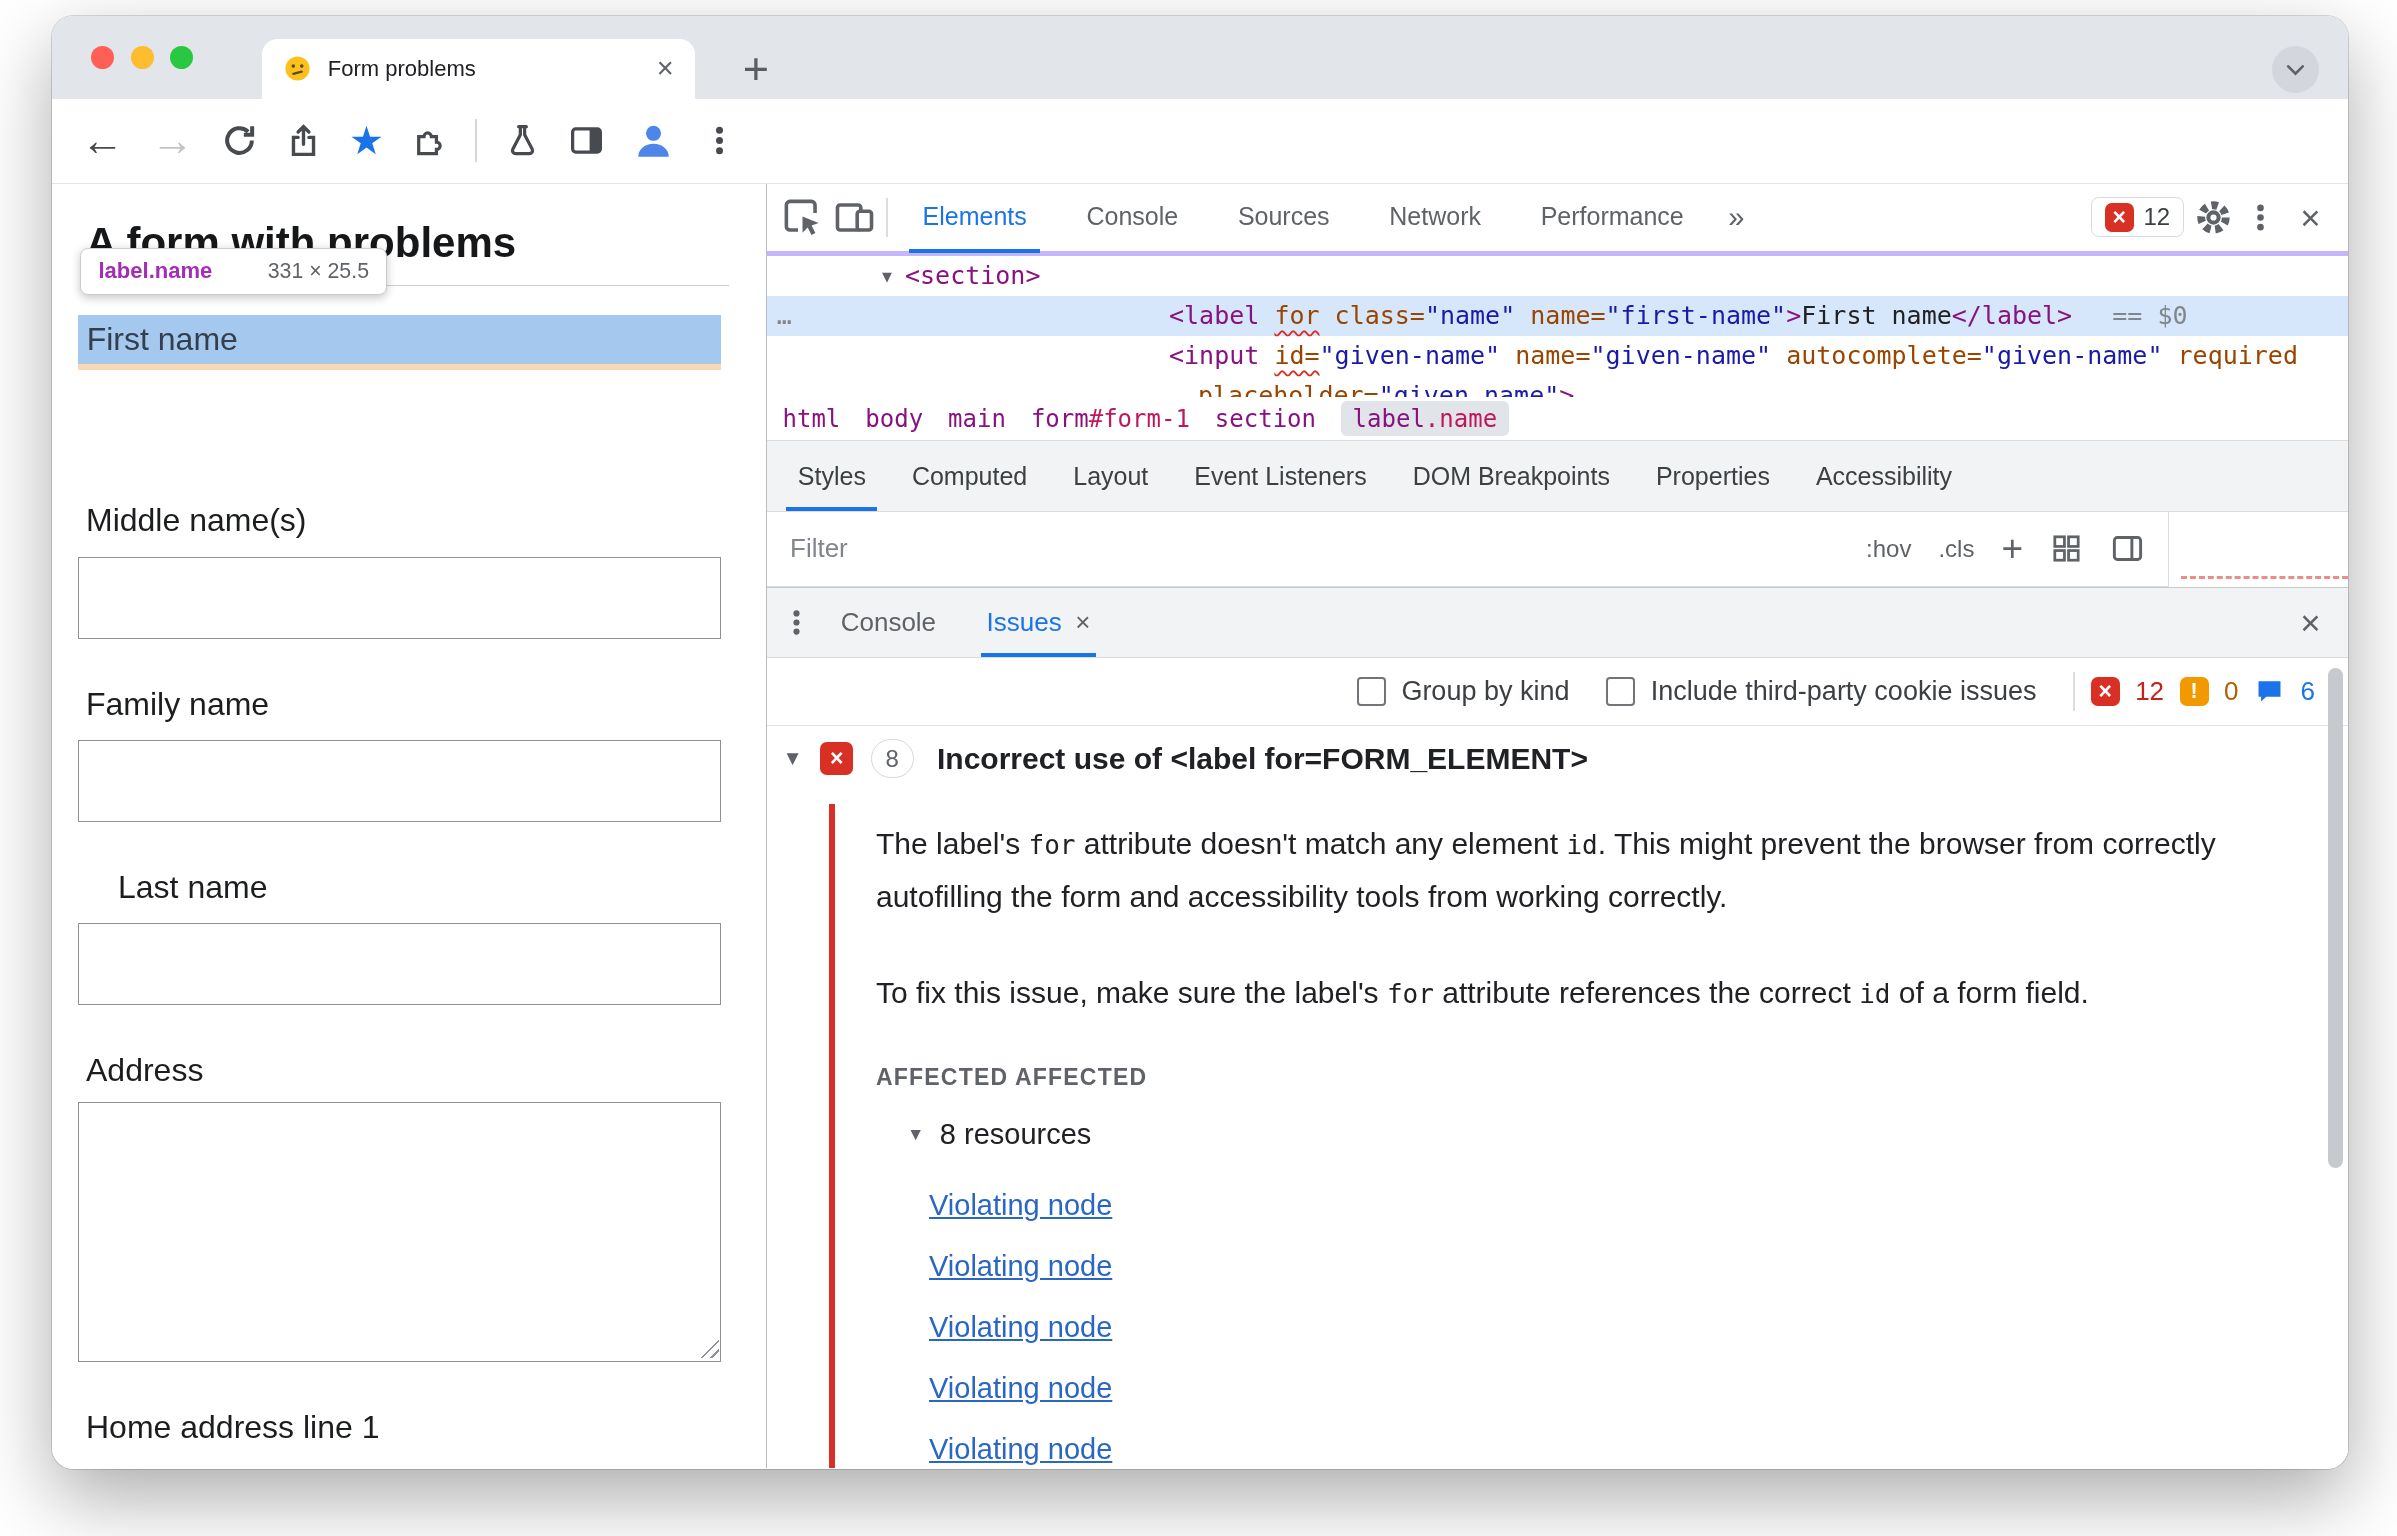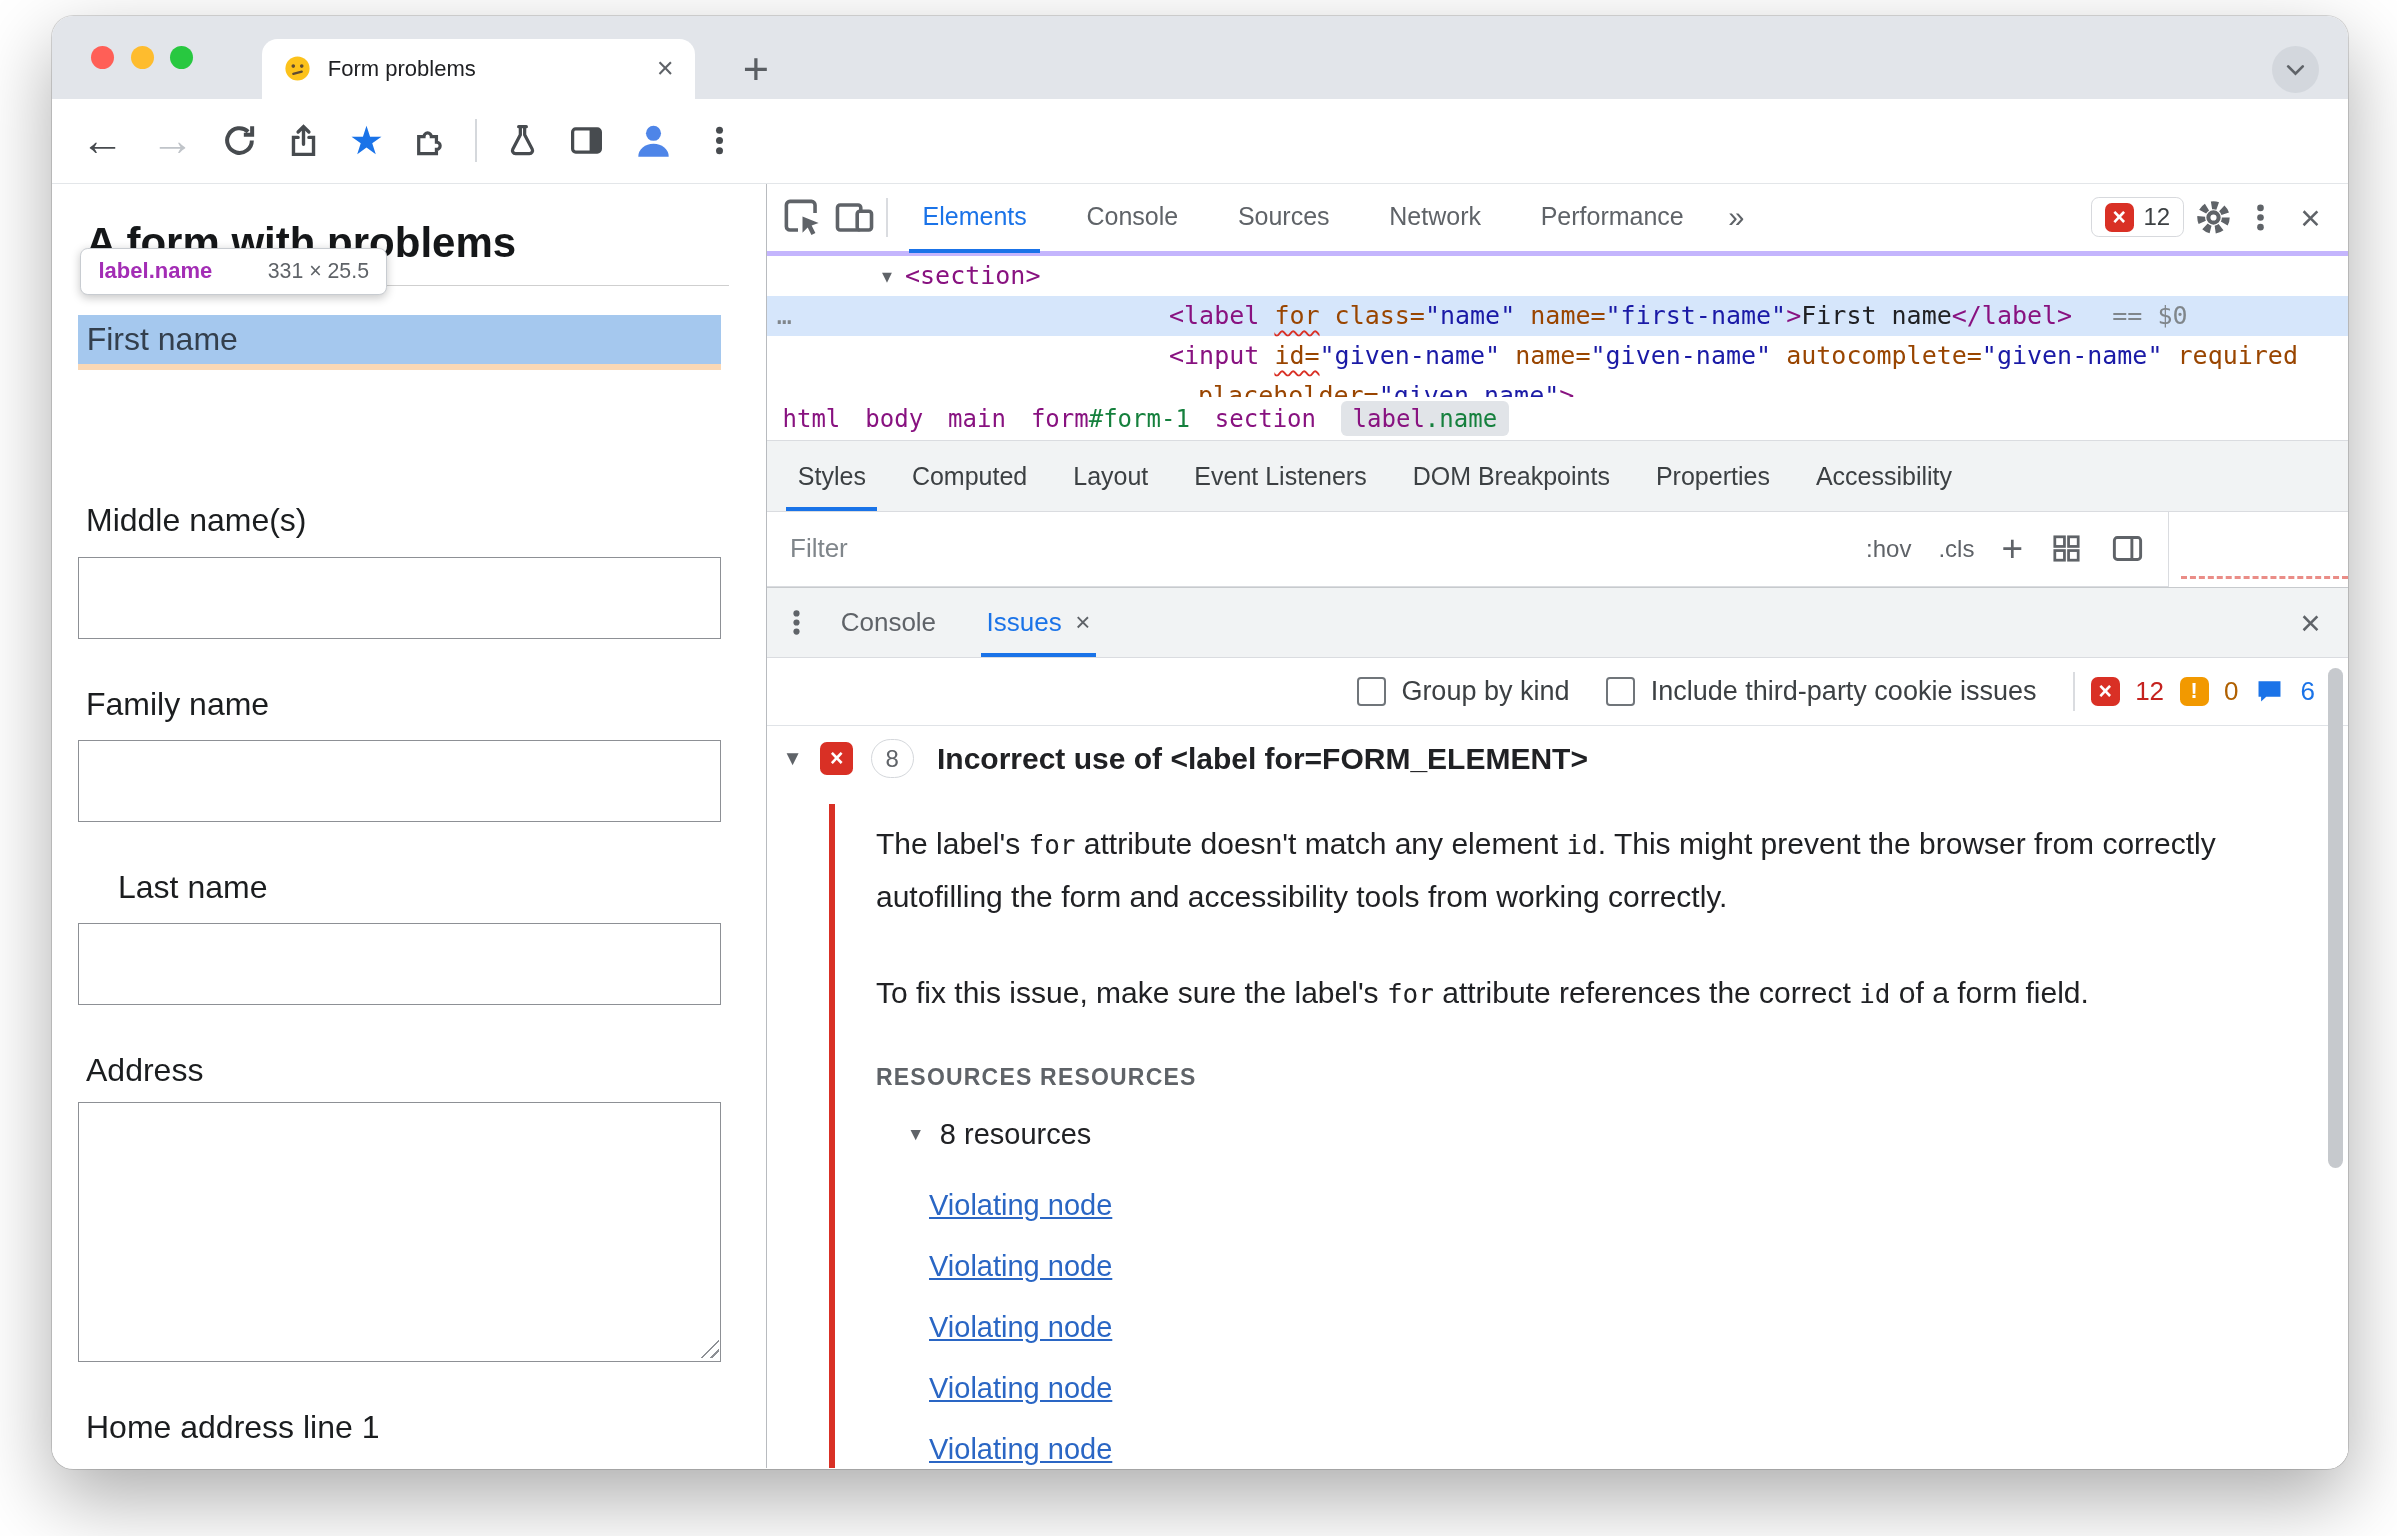--- a/index.html
+++ b/index.html
@@ -85,21 +85,21 @@
   .ind1 { padding-left:115px; } .ind2 { padding-left:402px; } .ind3 { padding-left:431px; }
   .tree-arrow { font-size:16.5px; color:#5f6368; display:inline-block; width:23px; vertical-align:1.9px; }
   .tag { color:#881280; } .attr { color:#994500; } .val { color:#1a1aa6; } .ctxt { color:#202124; }
   .hint { color:#80868b; margin-left:25px; }
   .squig { text-decoration:underline; text-decoration-style:wavy; text-decoration-color:#d93025;
     text-decoration-thickness:1.9px; text-underline-offset:5.8px; }
 
   
   .dt-crumbs { top:213px; height:44px; background:#fff; padding:0 15.5px; gap:25px; font-size:24px; }
   .crumb { white-space:nowrap; }
-  .crumb .crumb-tag { color:#881280; } .crumb .crumb-suffix { color:#15803d;text-align:right; }
+  .crumb .crumb-tag { color:#881280; } .crumb .crumb-suffix { color:#be185d;text-align:right; }
   .crumb.selected { background:#e1e4e8; border-radius:5.8px; padding:3.9px 11.6px; }
 
   
   .dt-styletabs { top:256px; height:72px; background:#f1f3f4; border-top:1px solid #dadce0; border-bottom:1px solid #dadce0; padding:0 7.8px; }
   .s-tab { padding:0 23px; height:70px; line-height:70px; font-size:25px; color:#3c4043; position:relative; white-space:nowrap; }
   .s-tab.active::after { content:""; position:absolute; left:11.6px; right:11.6px; bottom:0; height:3.9px; background:#1a73e8; }
   .dt-filter { position:absolute; left:0; top:328px; width:1401px; height:75px; display:flex; align-items:center;
     border-bottom:1px solid #dadce0; padding:0 23px; gap:27px; background:#fff; }
   .filter-input { flex:1; border:none; outline:none; font-size:26px; color:#202124; font-family:"Liberation Sans",sans-serif; }
   .filter-input::placeholder { color:#80868b; }
@@ -397,21 +397,21 @@
             <span class="tri">▼</span>
             <span class="sq-ico sq-err" style="width:33px;height:33px;">×</span>
             <span class="count-pill">8</span>
             <span class="issue-title">Incorrect use of &lt;label for=FORM_ELEMENT&gt;</span>
           </div>
           <div class="red-rule"></div>
 
           <p class="issue-p p1"><span>The label's </span><code>for</code><span> attribute doesn't match any element </span><code>id</code><span>. This might prevent the browser from correctly autofilling the form and accessibility tools from working correctly.</span></p>
           <p class="issue-p p2"><span>To fix this issue, make sure the label's </span><code>for</code><span> attribute references the correct </span><code>id</code><span> of a form field.</span></p>
 
-          <div class="affected">RESOURCES RESOURCES</div>
+          <div class="affected">AFFECTED AFFECTED</div>
 
           <div class="res-row">
             <span class="tri" style="font-size:17.5px;">▼</span>
             <span class="res-label">8 resources</span>
           </div>
 
           <a class="vnode" style="top:463px;">Violating node</a>
           <a class="vnode" style="top:524px;">Violating node</a>
           <a class="vnode" style="top:585px;">Violating node</a>
           <a class="vnode" style="top:646px;">Violating node</a>

